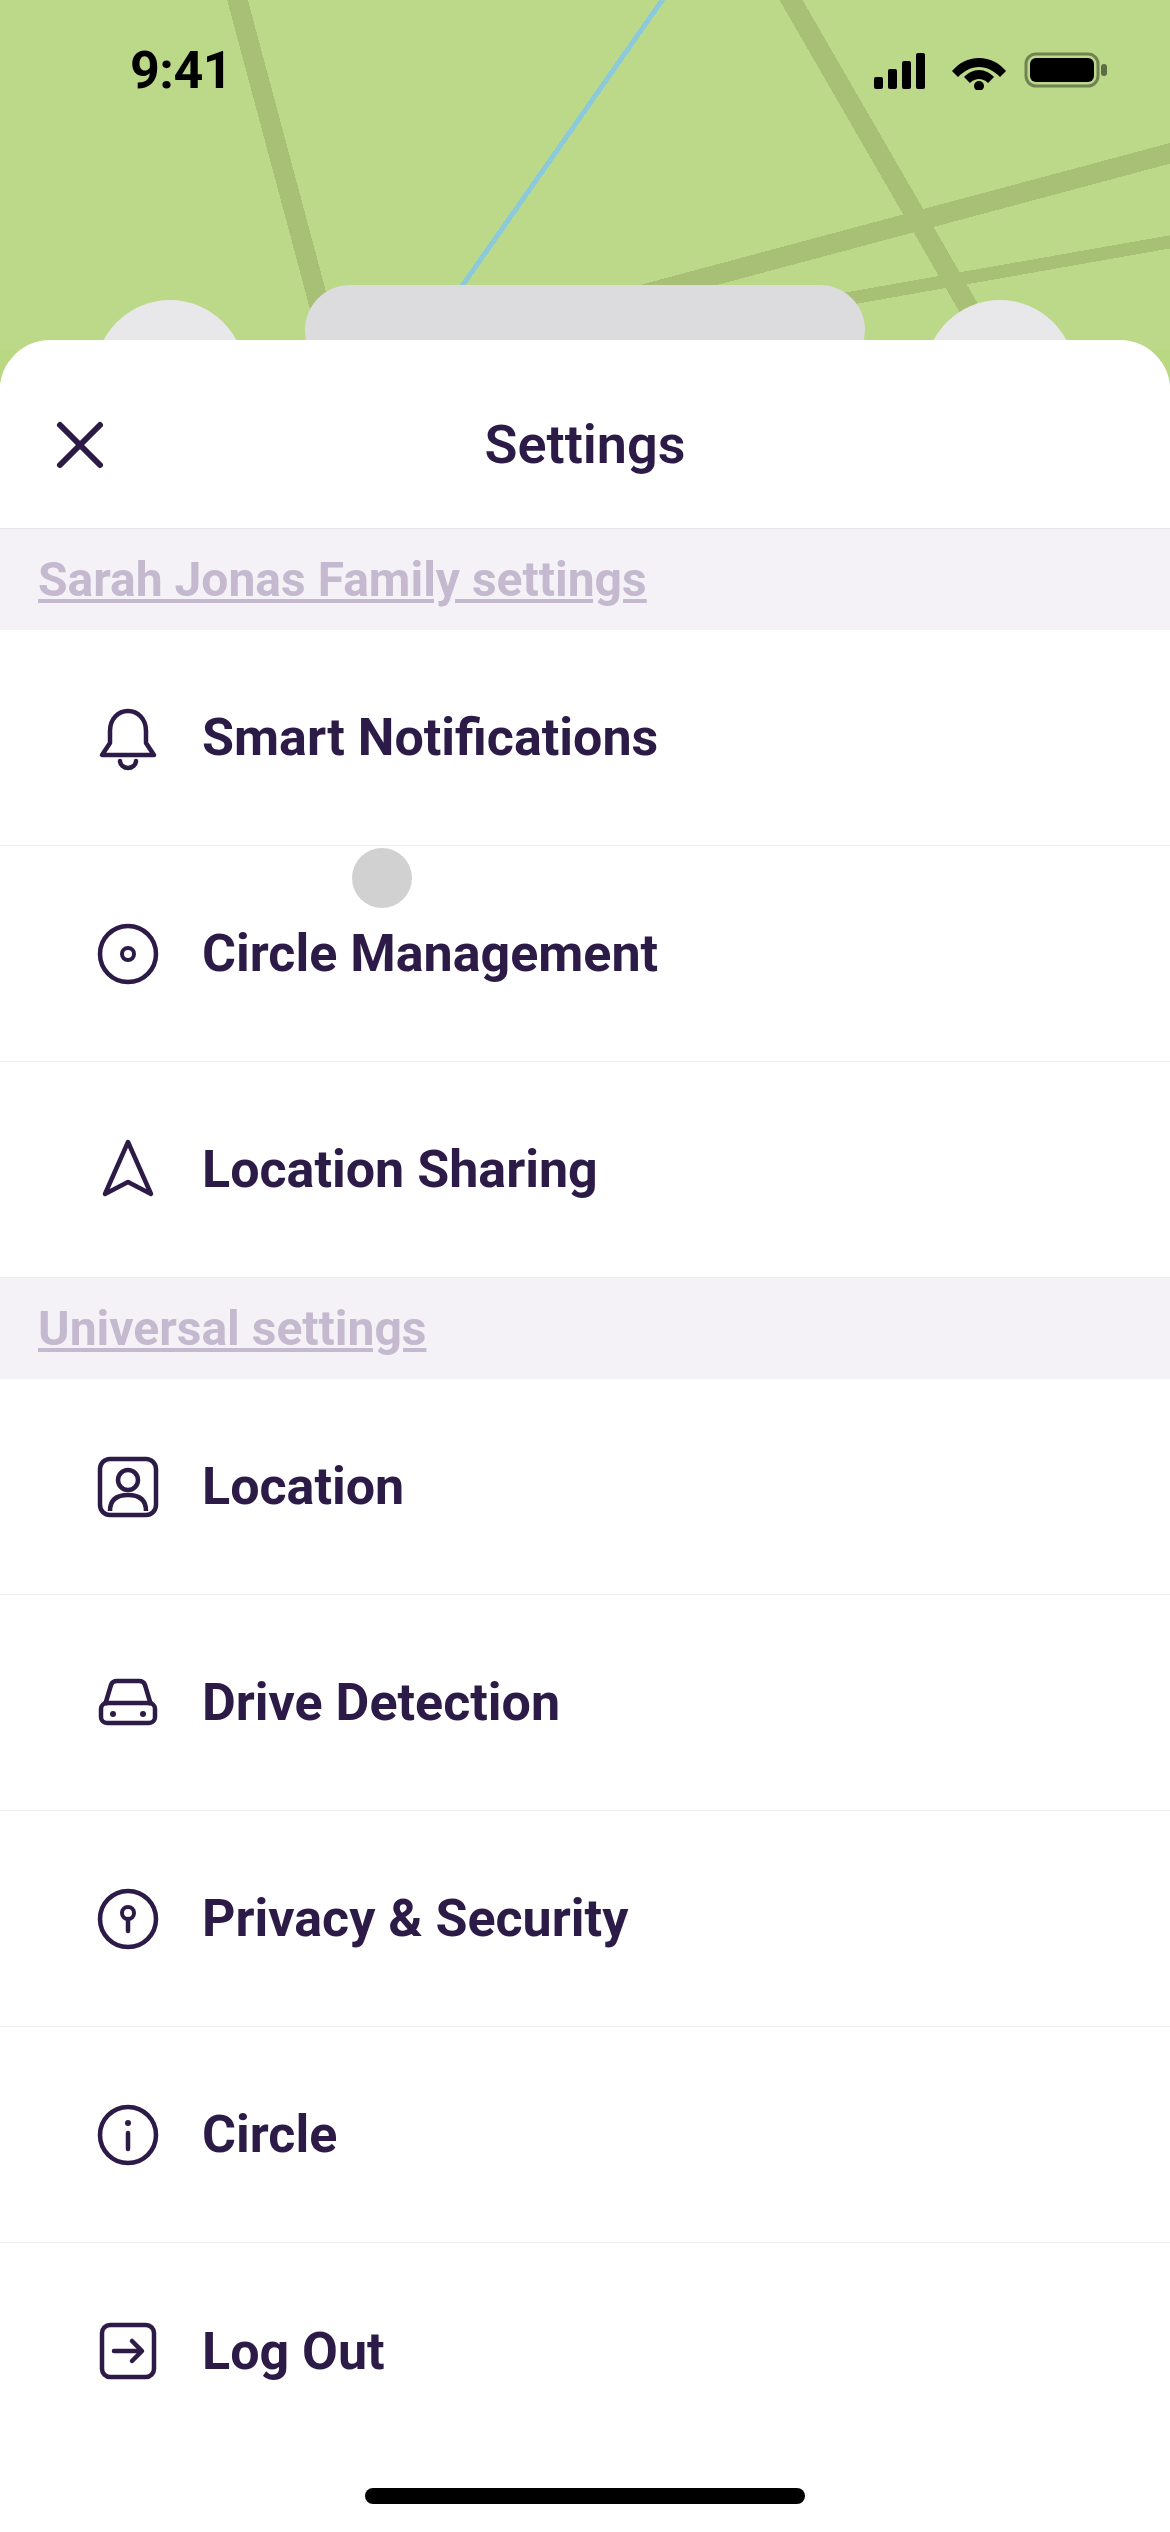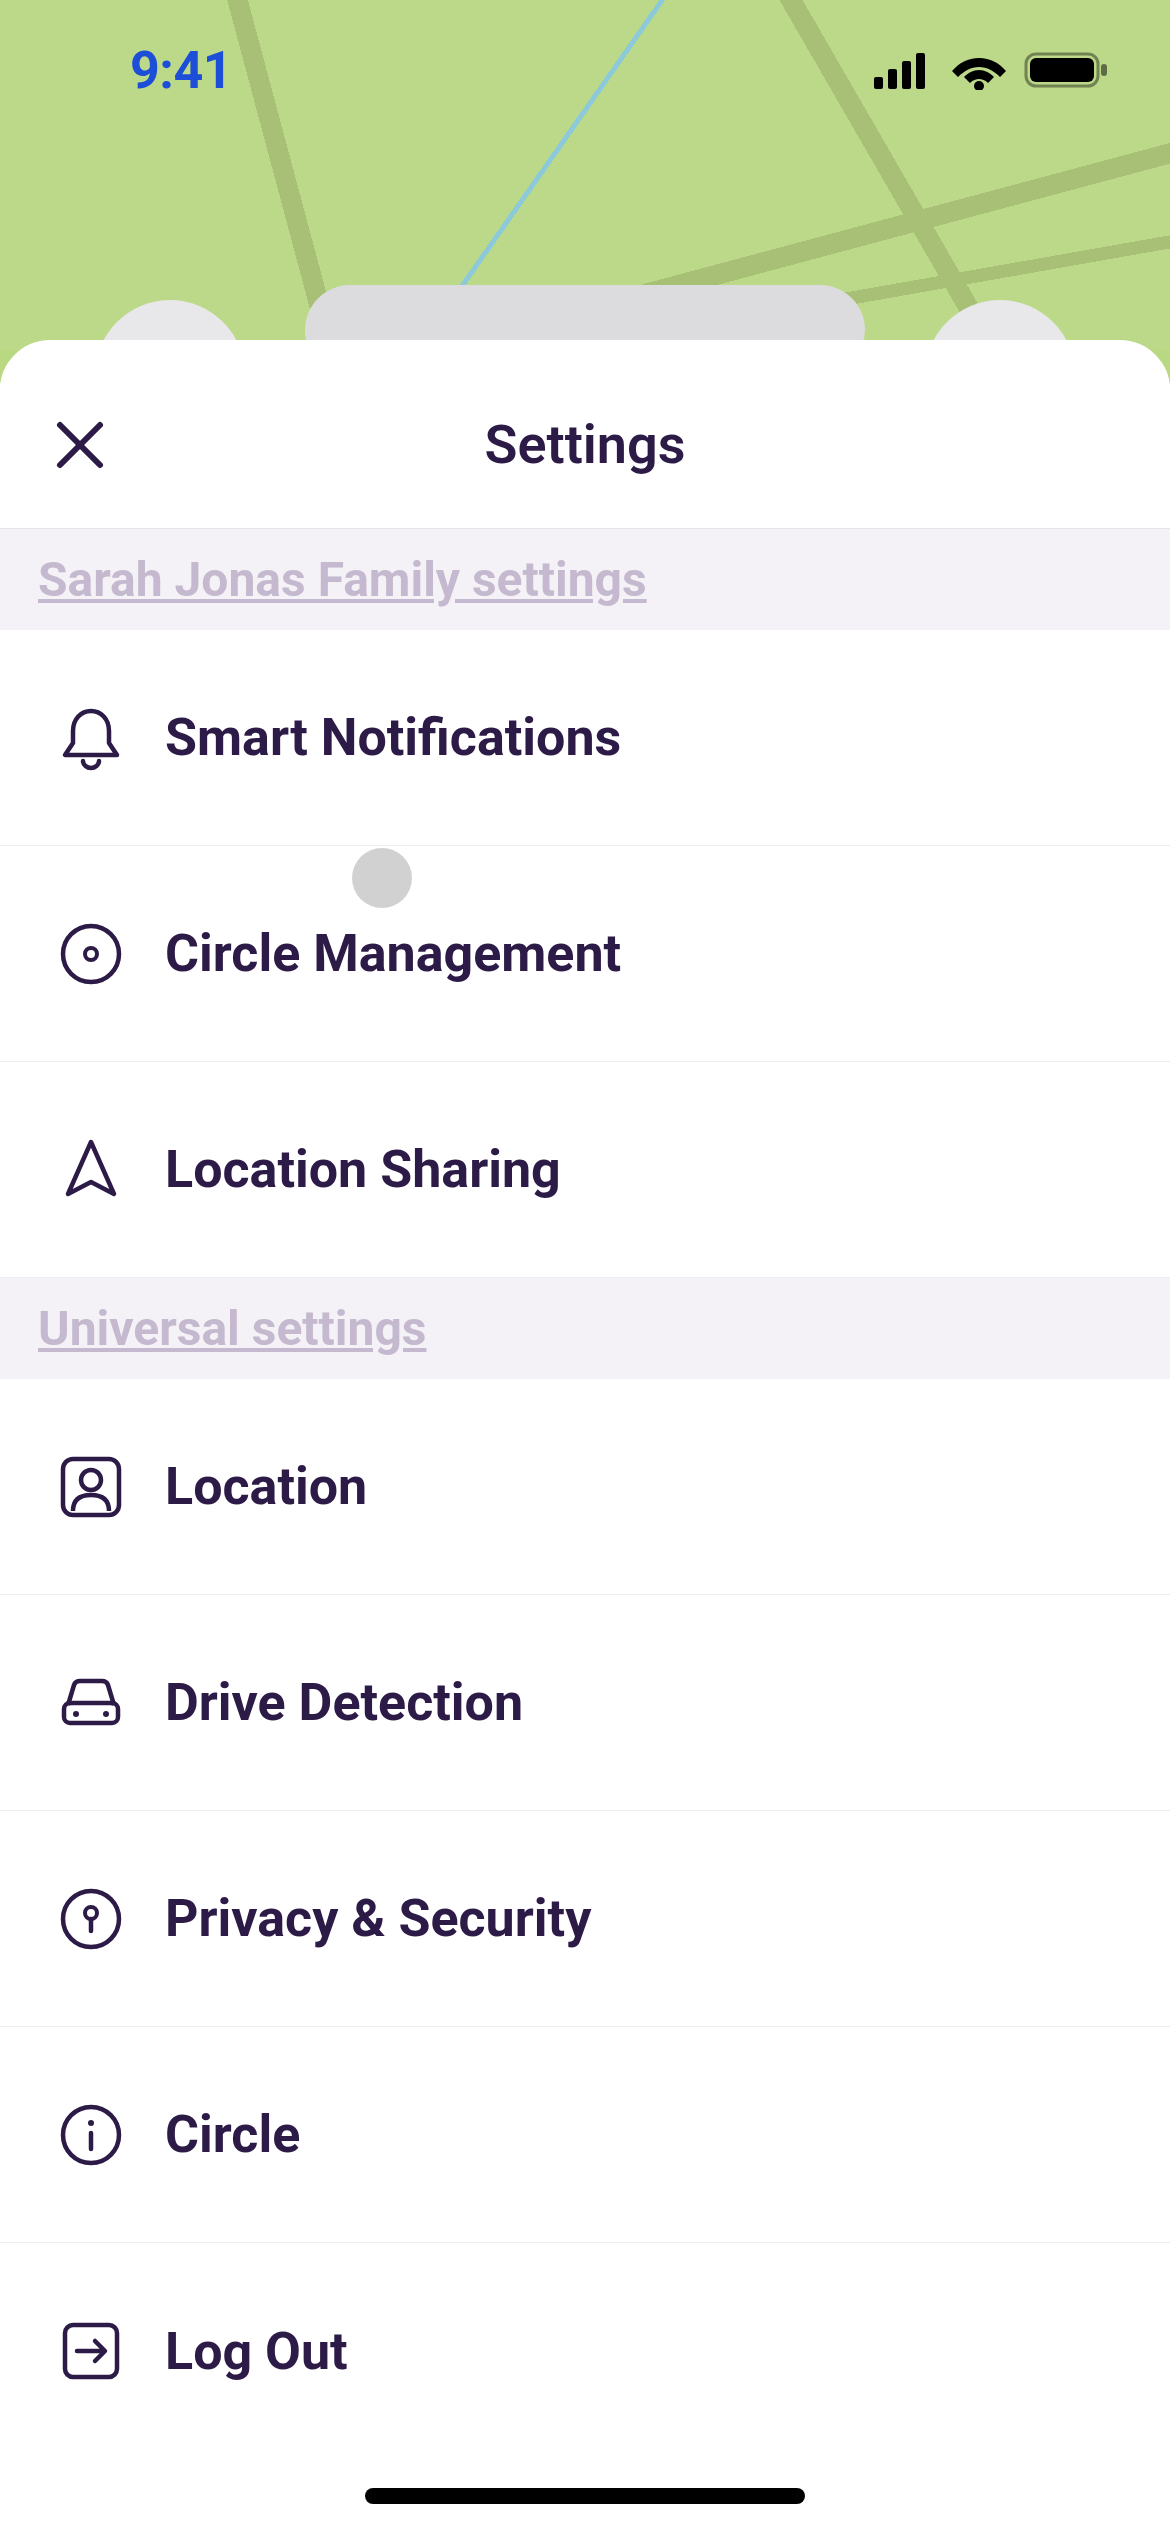--- a/index.html
+++ b/index.html
@@ -51,21 +51,21 @@
       height: 140px;
       display: flex;
       align-items: center;
       justify-content: space-between;
       padding: 0 60px 0 130px;
     }
     
     .status-time {
       font-size: 52px;
       font-weight: 700;
-      color: #1d4ed8;
+      color: #000000;
       letter-spacing: -0.5px;
     }
     
     .status-icons {
       display: flex;
       align-items: center;
       gap: 18px;
     }
     
     
@@ -150,21 +150,21 @@
       font-weight: 700;
       color: #c4b9ce;
       text-decoration: underline;
     }
     
     
     .list-row {
       display: flex;
       align-items: center;
       height: 216px;
-      padding: 0 57px;
+      padding: 0 94px;
       border-bottom: 1px solid #eeeeef;
       cursor: pointer;
       background: #fff;
     }
     
     .list-row:last-child {
       border-bottom: none;
     }
     
     .row-icon {

